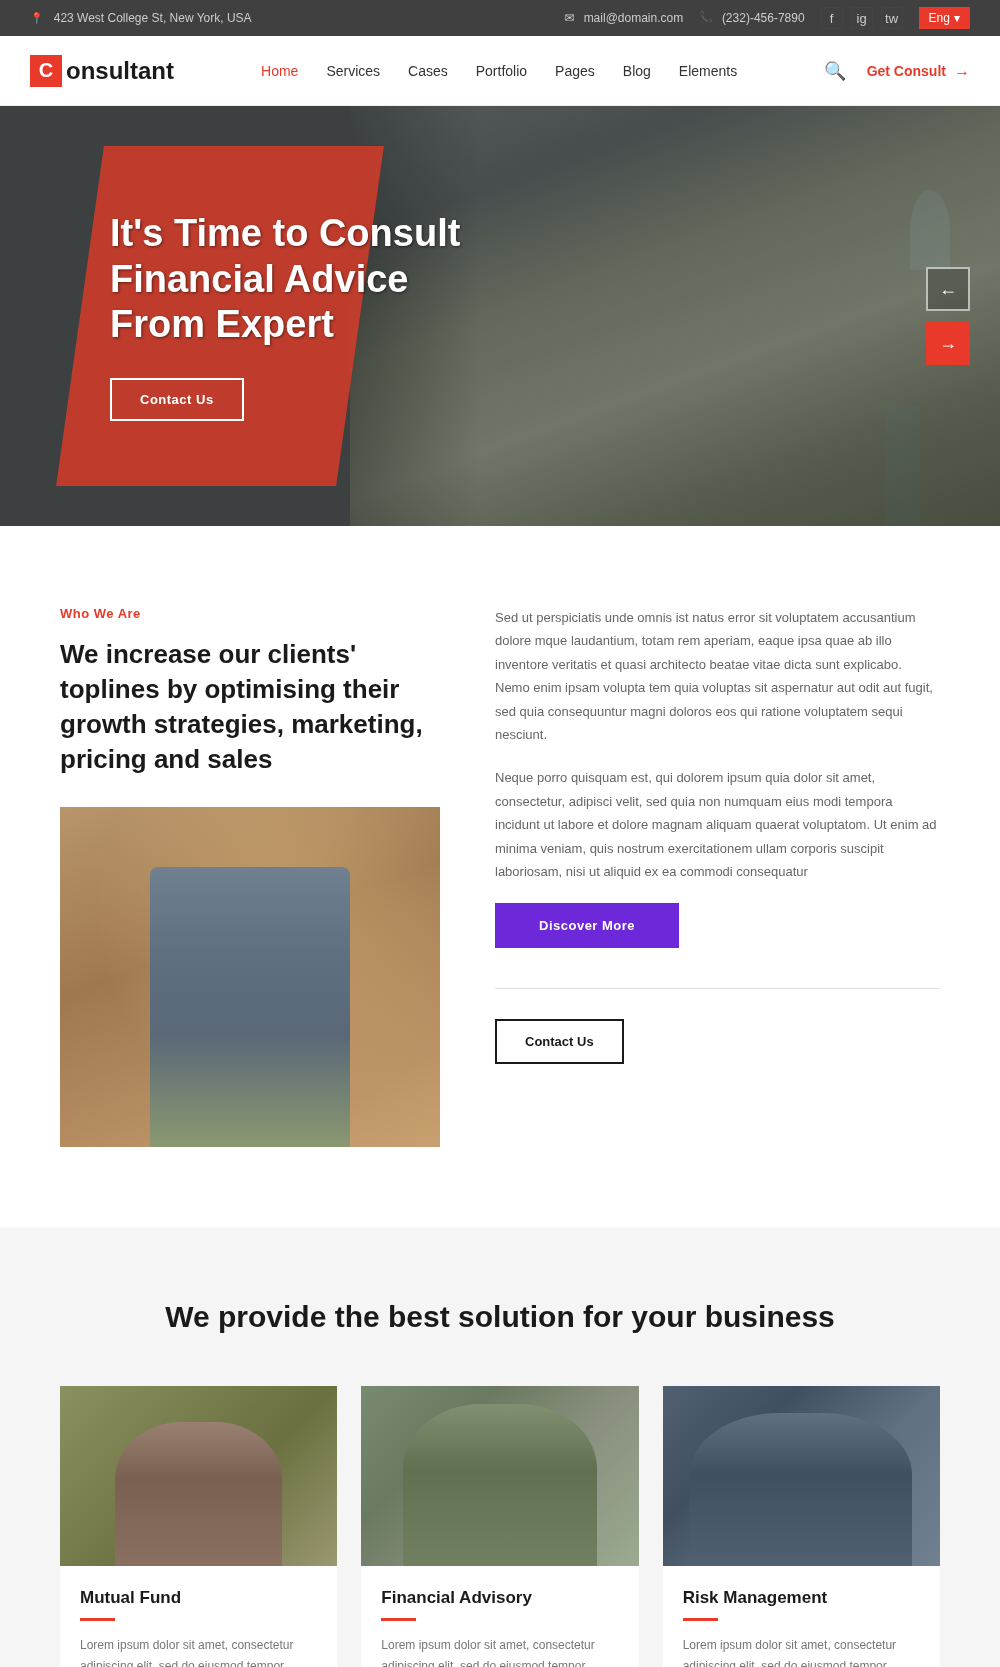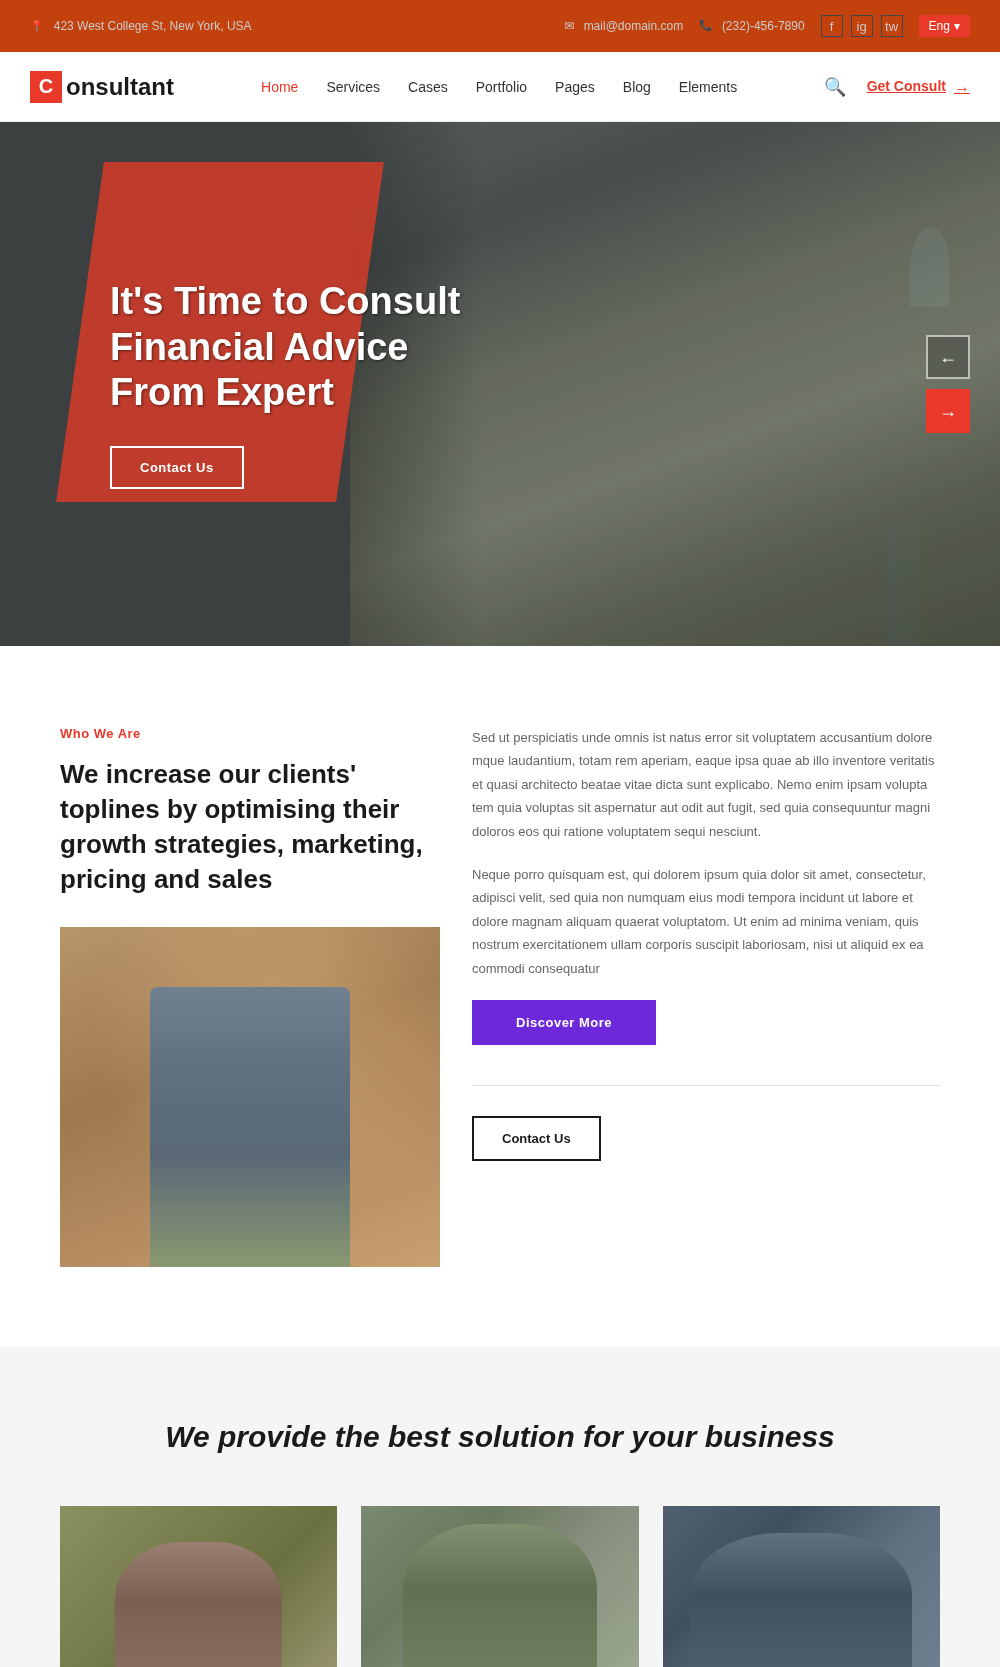--- a/index.html
+++ b/index.html
@@ -1,26 +1,26 @@
 <!DOCTYPE html>
 <html><head>
   <meta charset="utf-8">
   <style>
     * { margin: 0; padding: 0; box-sizing: border-box; }
     body { font-family: 'Arial', sans-serif; width: 1000px; background: #fff; }
 
     
     .top-bar {
-      background: #c2410c;
+      background: #404040;
       color: #ccc;
       display: flex;
       align-items: center;
       justify-content: space-between;
       padding: 0 30px;
-      height: 52px;
+      height: 36px;
       font-size: 12px;
       gap: 12px;
     }
     .top-bar-left { display: flex; align-items: center; gap: 6px; }
     .top-bar-right { display: flex; align-items: center; gap: 16px; }
     .top-bar-contact { display: flex; align-items: center; gap: 16px; }
     .top-bar-contact span { display: flex; gap: 5px; }
     .top-bar-socials { display: flex; align-items: center; gap: 8px; }
     .top-bar-socials a {
       color: #ccc;
@@ -79,30 +79,29 @@
     .nav-right { display: flex; align-items: center; gap: 20px; }
     .nav-search { font-size: 18px; color: #555; cursor: pointer; }
     .get-consult-btn {
       background: transparent;
       border: none;
       color: #e8392a;
       font-size: 14px;
       font-weight: 600;
       cursor: pointer;
       display: flex;
-      align-items: flex-start;
+      align-items: center;
       gap: 8px;
-      text-decoration: underline;
     }
     .get-consult-btn::after { content: '→'; font-size: 16px; }
 
     
     .hero {
       position: relative;
-      height: 524px;
+      height: 420px;
       background: linear-gradient(rgba(0,0,0,0.55), rgba(0,0,0,0.55)), 
                   #3a3a3a;
       overflow: hidden;
       display: flex;
       align-items: center;
     }
     .hero-shape {
       position: absolute;
       left: 80px;
       top: 40px;
@@ -157,21 +156,21 @@
       cursor: pointer;
       font-size: 18px;
       background: rgba(0,0,0,0.2);
     }
     .hero-arrow.next { background: #e8392a; border-color: #e8392a; }
 
     
     .who-we-are {
       padding: 80px 60px;
       display: flex;
-      gap: 32px;
+      gap: 55px;
       background: #fff;
     }
     .who-left { flex: 0 0 380px; }
     .who-right { flex: 1; }
     .section-label {
       color: #e8392a;
       font-size: 13px;
       font-weight: 600;
       margin-bottom: 16px;
       letter-spacing: 0.5px;
@@ -260,21 +259,20 @@
       font-size: 13px;
       font-weight: 600;
       margin-bottom: 14px;
     }
     .services-title {
       font-size: 30px;
       font-weight: 800;
       color: #1a1a1a;
       margin-bottom: 50px;
       line-height: 1.3;
-      font-style: italic;
     }
     .services-grid {
       display: grid;
       grid-template-columns: repeat(3, 1fr);
       gap: 24px;
       text-align: left;
     }
     .service-card {
       background: #fff;
       overflow: hidden;

